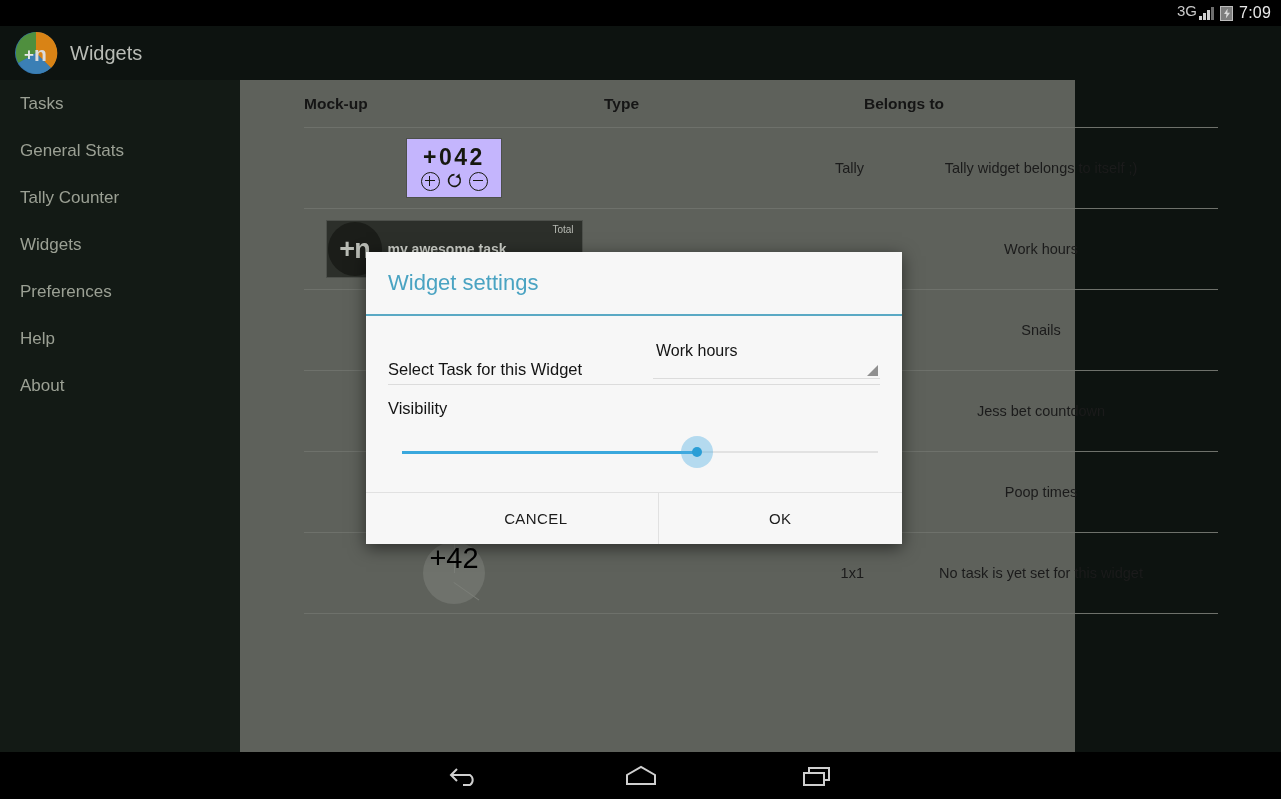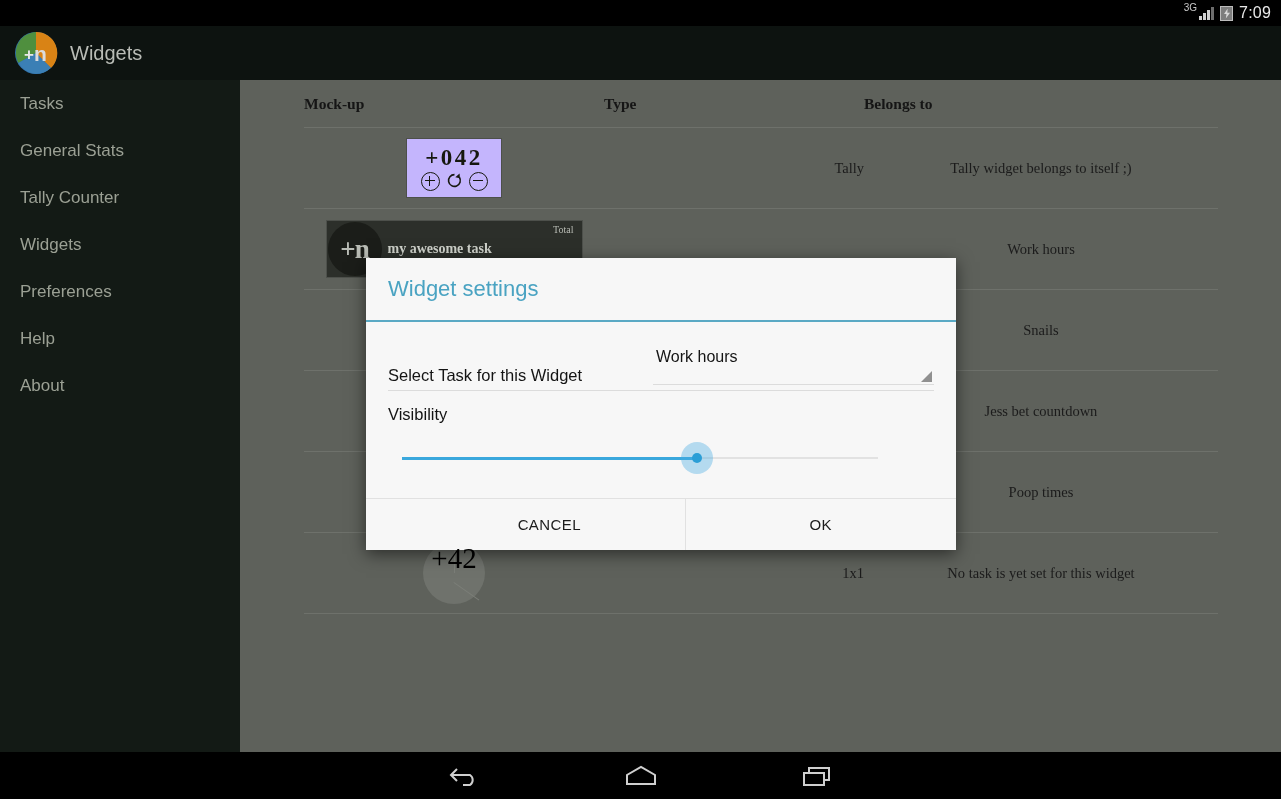--- a/index.html
+++ b/index.html
@@ -10,21 +10,21 @@
     overflow: hidden;
   }
   #screen { position: relative; width: 1281px; height: 799px; background: #0d1310; }
 
   
   #status-bar {
     position: absolute; left: 0; top: 0; width: 1281px; height: 26px;
     background: #000; display: flex; align-items: center;
     justify-content: flex-end; padding-right: 10px; gap: 6px;
   }
-  .sb-3g { font-size: 10px; color: #c9c9c9; line-height: 1; margin-right: -4px; align-self: flex-start; margin-top: 3px;}
+  .sb-3g { font-size: 15px; color: #c9c9c9; line-height: 1; margin-right: -4px; align-self: flex-start; margin-top: 3px;}
   .sig { display: flex; align-items: flex-end; gap: 1px; height: 14px; }
   .sig i { width: 3px; background: #cfcfcf; display: block; }
   .sig i:nth-child(1){height:4px}
   .sig i:nth-child(2){height:7px}
   .sig i:nth-child(3){height:10px}
   .sig i:nth-child(4){height:13px; background:#6d6d6d}
   .batt {
     width: 13px; height: 15px; border: 1.5px solid #bdbdbd; position: relative;
     background: #7d7d7d;
   }
@@ -47,23 +47,22 @@
     position: absolute; left: 0; top: 80px; width: 240px; height: 672px;
     background: #131a15;
   }
   .nav-item {
     height: 47px; display: flex; align-items: center; padding-left: 20px;
     color: #9ba094; font-size: 17px; cursor: pointer;
   }
 
   
   #content {
-    position: absolute; left: 240px; top: 80px; width: 1041px; height: 672px;
+    position: absolute; left: 240px; top: 80px; width: 835px; height: 672px;
     background: #5e615b;
-    font-family: Liberation Serif, serif;
   }
   #table { position: absolute; left: 64px; top: 0; width: 914px; }
   .t-head { display: flex; height: 48px; align-items: center; border-bottom: 1px solid #6e716b; }
   .t-head .cell { font-weight: bold; color: #151515; font-size: 15.5px; }
   .c-mock { width: 300px; }
   .c-type { width: 260px; text-align: left; }
   .c-belong { flex: 1; text-align: left; }
   .t-row { display: flex; align-items: center; border-bottom: 1px solid #6e716b; }
   .t-row .cell { font-size: 14.5px; color: #1b1b1b; }
   .t-row .c-type { text-align: right; }
@@ -117,21 +116,21 @@
   
   .logo .pn {
     position:absolute; left:0; top:0; width:100%; height:100%;
     display:flex; align-items:center; justify-content:center;
     color:#b9bcb5; font-size:27px; font-weight:bold; letter-spacing:-1px;
   }
 
   
   #scrim { position: absolute; left: 0; top: 0; width: 1281px; height: 799px; background: rgba(0,0,0,0); }
   #dialog {
-    position: absolute; left: 366px; top: 258px; width: 590px; height: 292px;
+    position: absolute; left: 366px; top: 252px; width: 536px; height: 292px;
     background: #f7f7f7; box-shadow: 0 4px 16px rgba(0,0,0,.55);
     display: flex; flex-direction: column; justify-content: center;
   }
   #dlg-title-bar {
     height: 64px; display: flex; align-items: center; padding-left: 22px;
     border-bottom: 2px solid #5aa9c4;
   }
   #dlg-title { color: #4aa3c2; font-size: 22px; }
   #dlg-body { flex: 1; padding: 0 22px; position: relative; }
   .setting-row {

